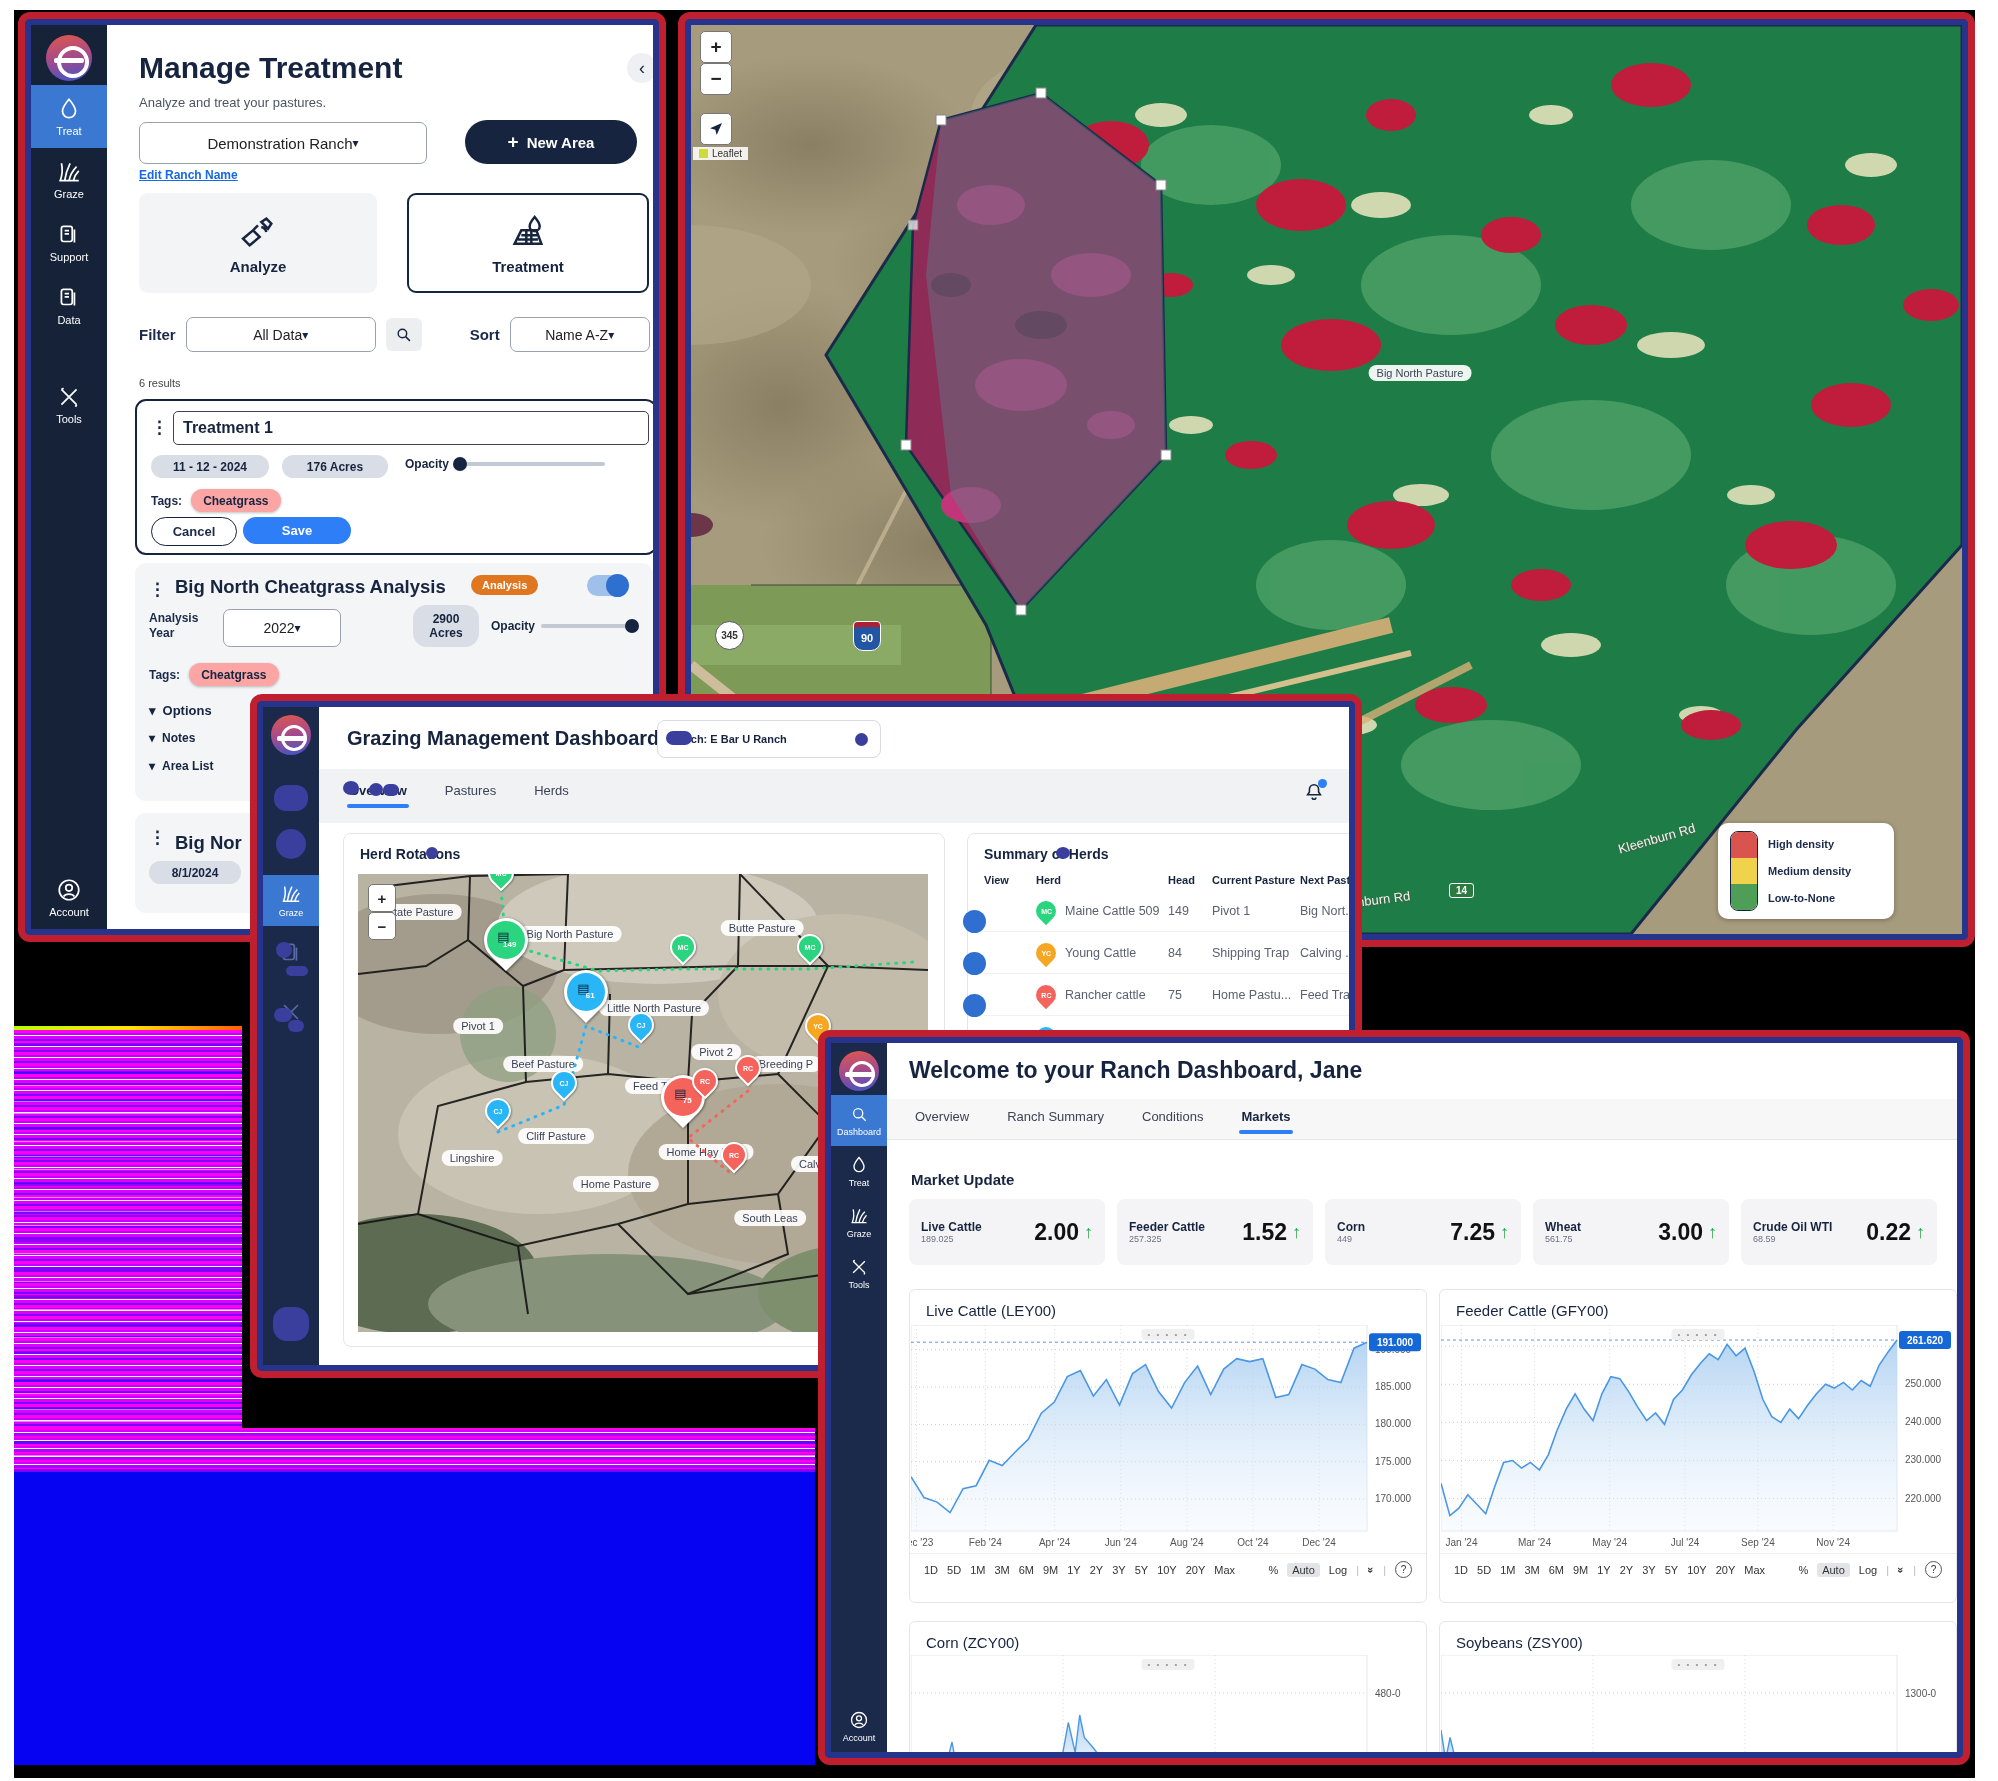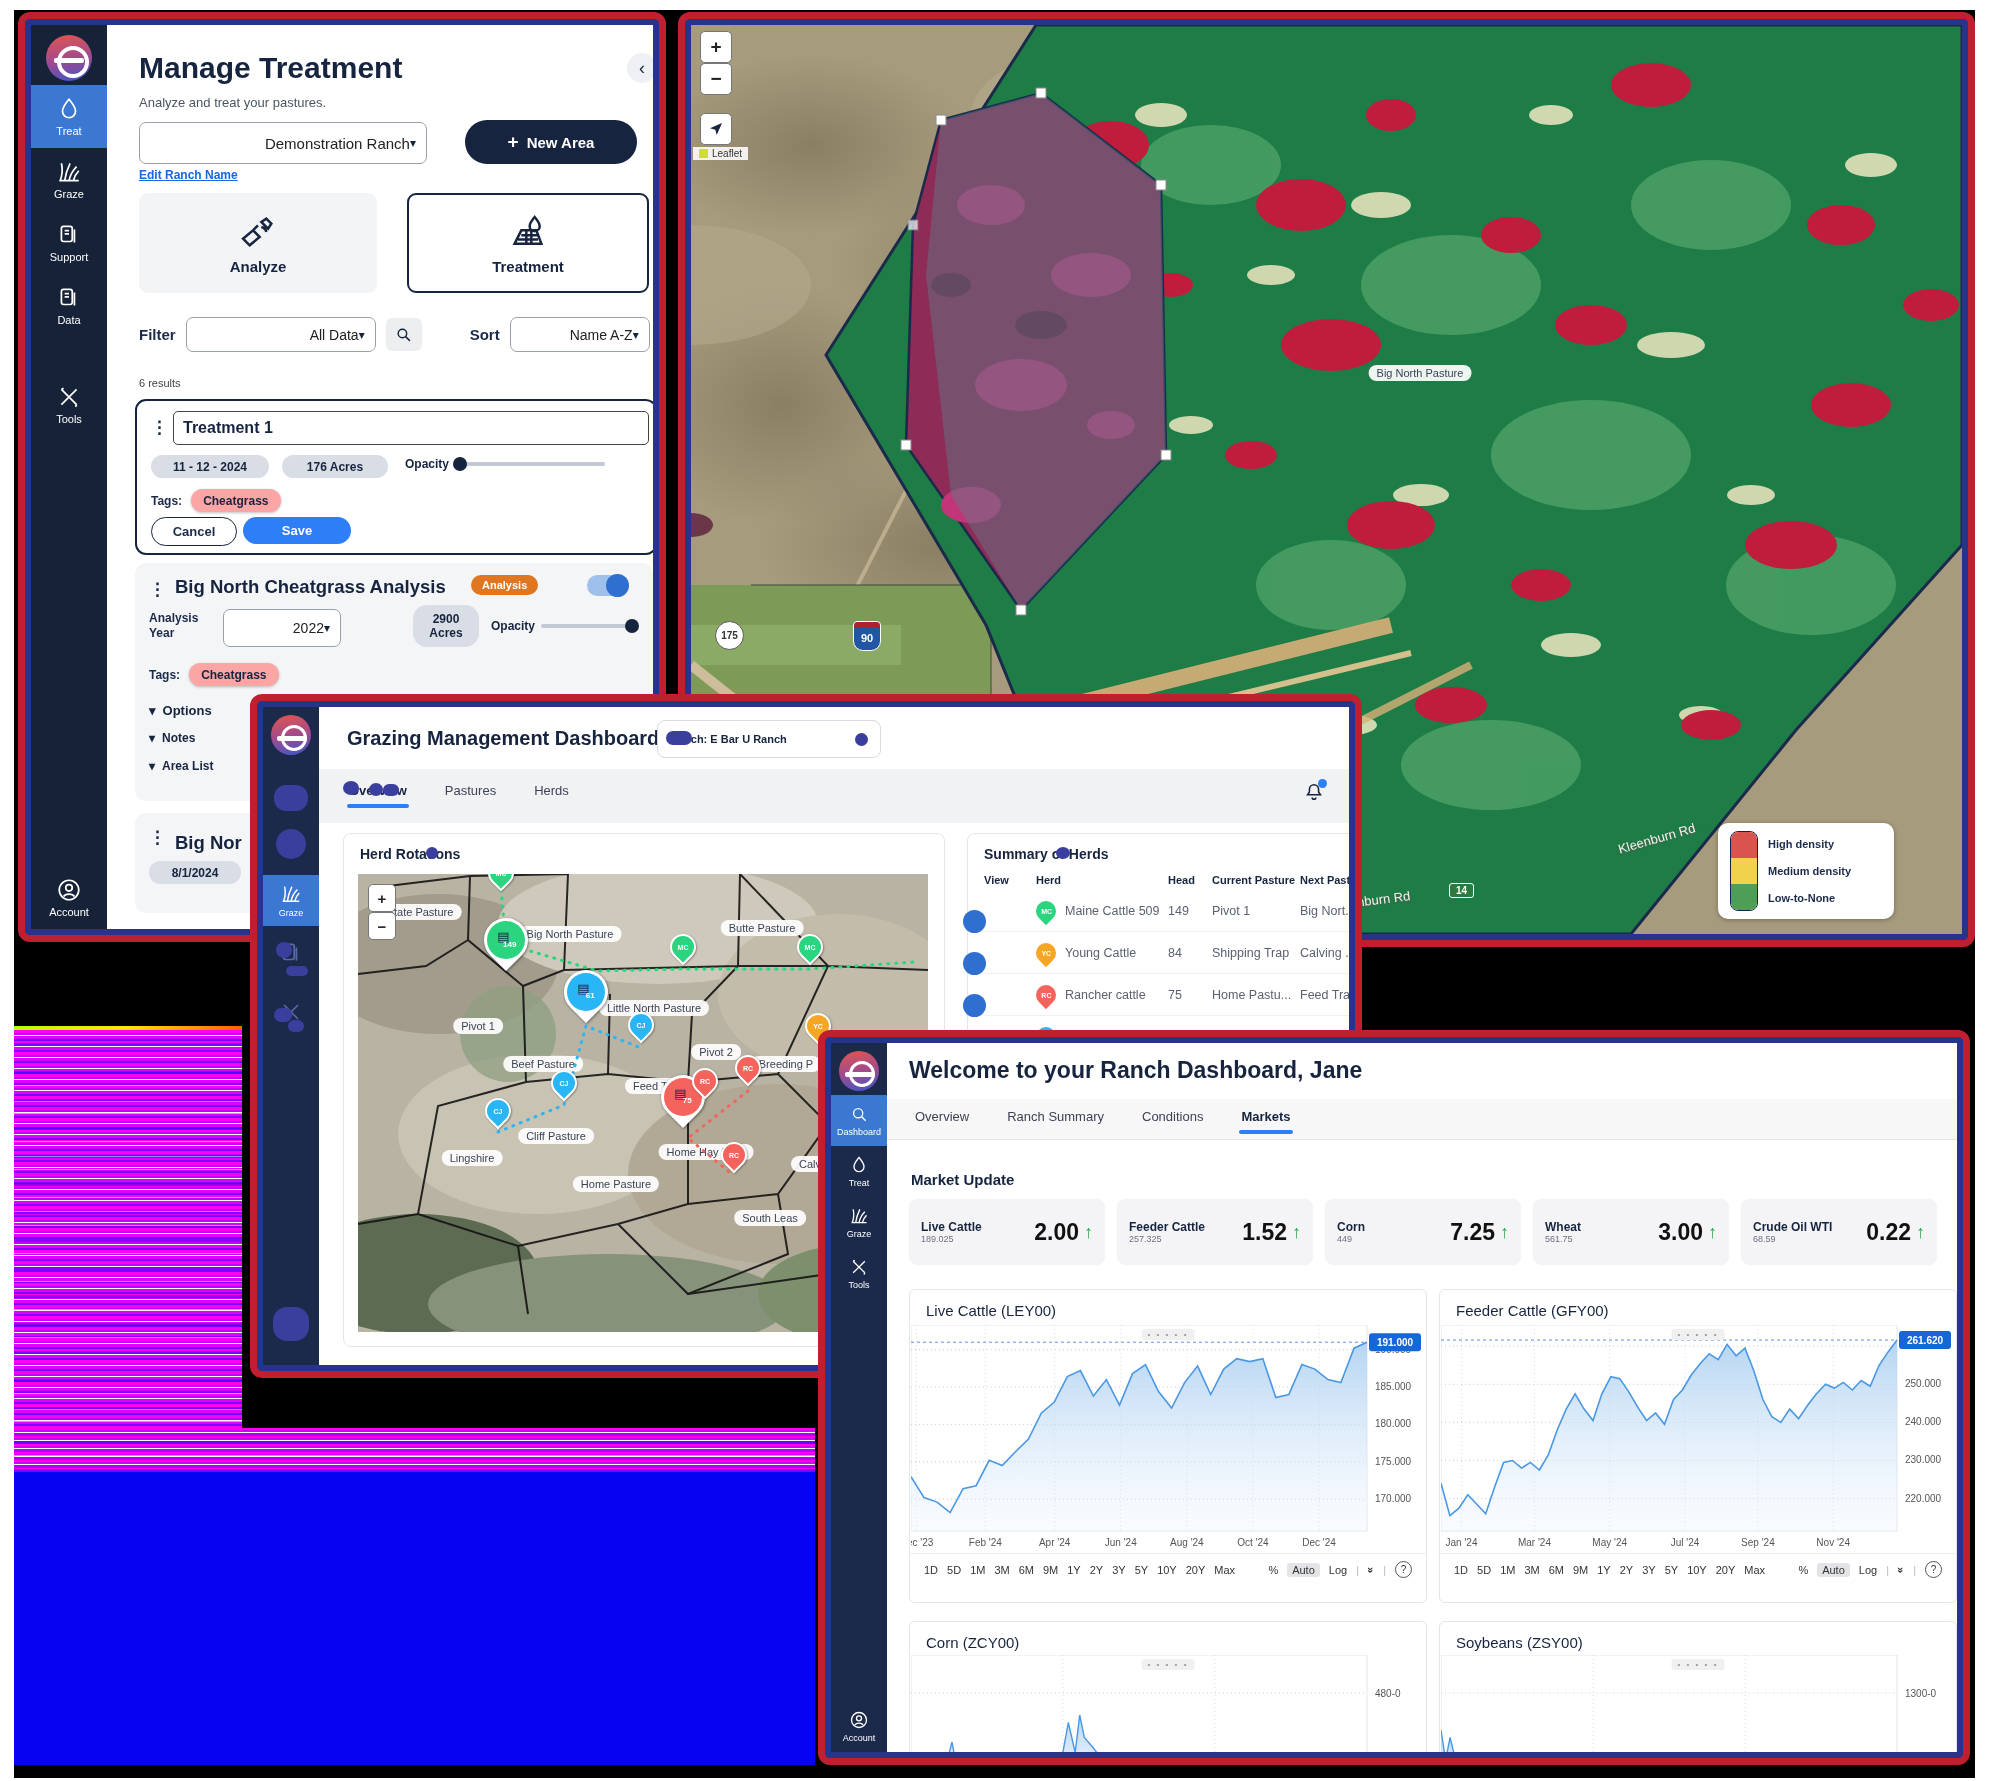--- a/index.html
+++ b/index.html
@@ -20,21 +20,21 @@
   .sb{position:absolute;left:0;top:0;bottom:0;background:#152238;display:flex;flex-direction:column;align-items:center}
   .sb-logo{width:46px;height:46px;border-radius:50%;background:linear-gradient(170deg,#e2574c 0%,#a14a8e 52%,#3d55c8 100%);margin:10px 0 4px;position:relative;flex:0 0 auto}
   .sb-logo i{position:absolute;left:50%;top:50%;width:24px;height:24px;margin:-12px 0 0 -12px;border:4px solid #fff;border-radius:50%}
   .sb-logo i:after{content:"";position:absolute;left:-7px;top:8px;width:30px;height:5px;background:#fff;border-radius:2px}
   .sb-it{width:100%;display:flex;flex-direction:column;align-items:center;gap:3px;color:#fff;font-size:11px;padding:11px 0;flex:0 0 auto}
   .sb-it svg{width:26px;height:26px;stroke:#fff;fill:none;stroke-width:1.6}
   .sb-it.active{background:#3a78d2}
   .sb-sp{flex:1 1 auto}
   
   .h1{font-weight:bold;color:#16243f}
-  .select{border:1.5px solid #9aa1ad;border-radius:7px;background:#fff;display:flex;align-items:center;justify-content:flex-end;padding:0 10px;font-size:15px;color:#222}
+  .select{border:1.5px solid #9aa1ad;border-radius:7px;background:#fff;display:flex;align-items:center;justify-content:center;padding:0 10px;font-size:15px;color:#222}
   .select .car{color:#16243f;font-size:12px}
   .link{color:#1668e3;text-decoration:underline;font-size:12px;font-weight:bold}
   .pillbtn{background:#16243f;color:#fff;border-radius:22px;display:flex;align-items:center;justify-content:center;font-weight:bold;font-size:15px}
   .chip{background:#d9dde5;border-radius:14px;color:#16243f;font-weight:bold;font-size:12px;display:flex;align-items:center;justify-content:center}
   .whitechip{background:#fca5a5;border-radius:14px;box-shadow:0 1px 3px rgba(0,0,0,.25);color:#16243f;font-weight:bold;font-size:12px;display:flex;align-items:center;padding:0 12px}
   .slider{display:flex;align-items:center;gap:6px;font-weight:bold;font-size:12px;color:#16243f}
   .slider .tr{height:4px;background:#c2c9d4;border-radius:2px;position:relative}
   .slider .th{position:absolute;top:-5px;width:14px;height:14px;border-radius:50%;background:#16243f}
   .mode{background:#f3f4f6;border-radius:9px;display:flex;flex-direction:column;align-items:center;justify-content:center;gap:6px;font-weight:bold;font-size:15px;color:#16243f}
   .mode svg{width:46px;height:40px;stroke:#16243f;fill:none;stroke-width:1.5}
@@ -195,21 +195,21 @@
         <svg width="16" height="16" viewBox="0 0 24 24">
           <path d="M3 11 L21 3 L13 21 L11 13 Z" fill="#16243f"></path>
         </svg>
       </div>
   <div class="abs" style="left:2px;top:122px;background:rgba(255,255,255,.88);padding:1px 6px;font-size:10px;color:#333;display:flex;gap:4px;align-items:center">
     <span style="width:9px;height:9px;background:#cddc39;display:inline-block"></span>
     <span>Leaflet</span>
   </div>
   <div class="maplabel" style="left:729px;top:348px"><span>Big North Pasture</span></div>
   <div class="abs" style="left:24px;top:596px;width:27px;height:27px;background:#fff;border:1.5px solid #555;border-radius:50%;display:flex;align-items:center;justify-content:center;font-size:10px;font-weight:bold;color:#333">
-        <span>175</span>
+        <span>345</span>
       </div>
   <div class="abs" style="left:162px;top:596px;width:26px;height:28px;background:#2255a4;border-radius:4px 4px 10px 10px;border:1.5px solid #fff;display:flex;align-items:center;justify-content:center;font-size:11px;font-weight:bold;color:#fff;box-shadow:inset 0 5px 0 #b02030">
         <span style="margin-top:4px">90</span>
       </div>
   <div class="abs" style="left:758px;top:858px;padding:1px 6px;background:#2c7a3f;border:1.5px solid #fff;border-radius:3px;font-size:10px;font-weight:bold;color:#fff"><span>14</span></div>
   <div class="abs" style="left:640px;top:868px;color:#f4f2ea;font-size:13px;text-shadow:0 1px 2px #555;transform:rotate(-7deg)"><span>Kleenburn Rd</span></div>
   <div class="abs" style="left:926px;top:806px;color:#f4f2ea;font-size:13px;text-shadow:0 1px 2px #555;transform:rotate(-16deg)"><span>Kleenburn Rd</span></div>
   <div class="legend" style="left:1027px;top:798px;width:152px;height:80px">
     <div class="legbar">
           <i style="background: rgb(217, 83, 79);"></i>

